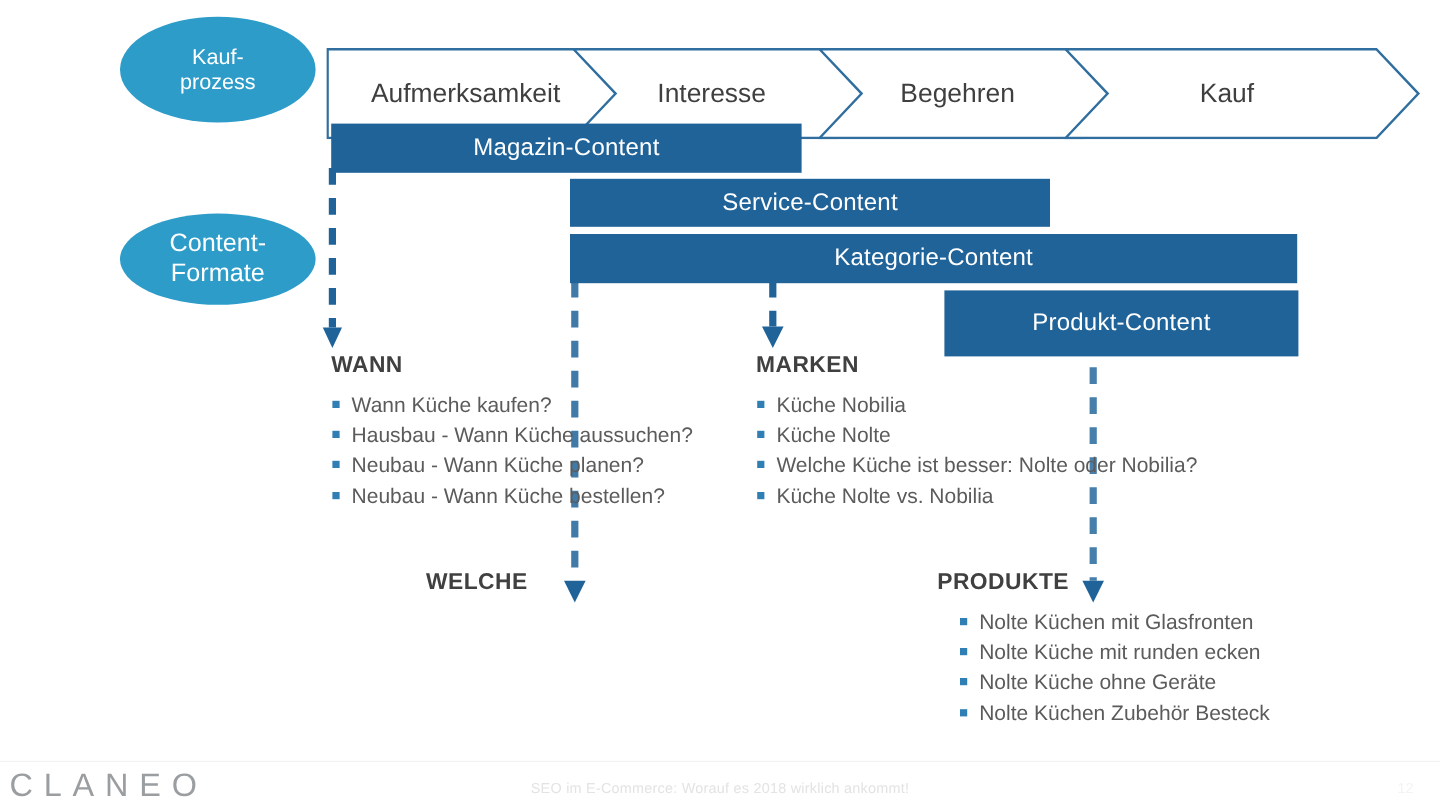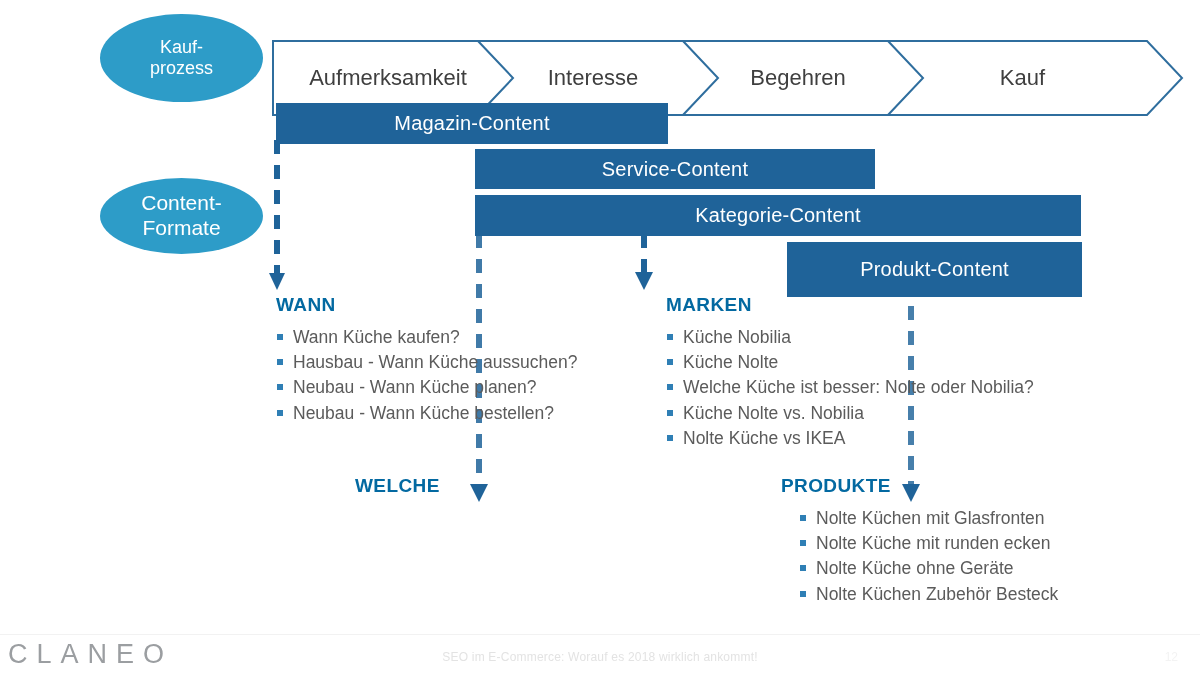--- a/index.html
+++ b/index.html
@@ -50,40 +50,40 @@
   #bar-kategorie{left:475px;top:195px;width:606px;height:41px;}
   #bar-produkt  {left:787px;top:242px;width:295px;height:55px;}
 
   
   .conn{position:absolute;}
   .conn svg{display:block;}
 
   
   .qgroup{position:absolute;}
   .qtitle{
-    font-size:19px;font-weight:bold;color:#0369a1;
+    font-size:19px;font-weight:bold;color:#404040;
     letter-spacing:.4px;margin:0 0 9px 0;
   }
   .qlist{list-style:none;margin:0;padding:0;}
   .qlist li{
     position:relative;
     padding-left:17px;
     font-size:17.5px;
     color:#5b5b5b;
     line-height:1.44;
     white-space:nowrap;
   }
   .qlist li::before{
     content:"";
     position:absolute;left:1px;top:9px;
     width:6px;height:6px;background:#2f7fb5;
   }
 
   #g-wann    {left:276px;top:294px;}
-  #g-marken  {left:630px;top:294px;margin-left:36px;}
+  #g-marken  {left:630px;top:294px;}
   #g-welche  {left:355px;top:475px;}
   #g-produkte{left:781px;top:475px;}
   #g-welche .qlist, #g-produkte .qlist{margin-left:18px;}
 
   
   .footer-line{
     position:absolute;left:0;top:634px;width:1200px;height:1px;background:#f2f2f2;
   }
   #logo{
     position:absolute;left:8px;top:639px;
@@ -199,21 +199,20 @@
     </ul>
   </div>
 
   <div class="qgroup" id="g-marken">
     <div class="qtitle">MARKEN</div>
     <ul class="qlist">
       <li>Küche Nobilia</li>
       <li>Küche Nolte</li>
       <li>Welche Küche ist besser: Nolte oder Nobilia?</li>
       <li>Küche Nolte vs. Nobilia</li>
-      <li>Nolte Küche vs IKEA</li>
     </ul>
   </div>
 
   <div class="qgroup" id="g-welche">
     <div class="qtitle">WELCHE</div>
   </div>
 
   <div class="qgroup" id="g-produkte">
     <div class="qtitle">PRODUKTE</div>
     <ul class="qlist">

